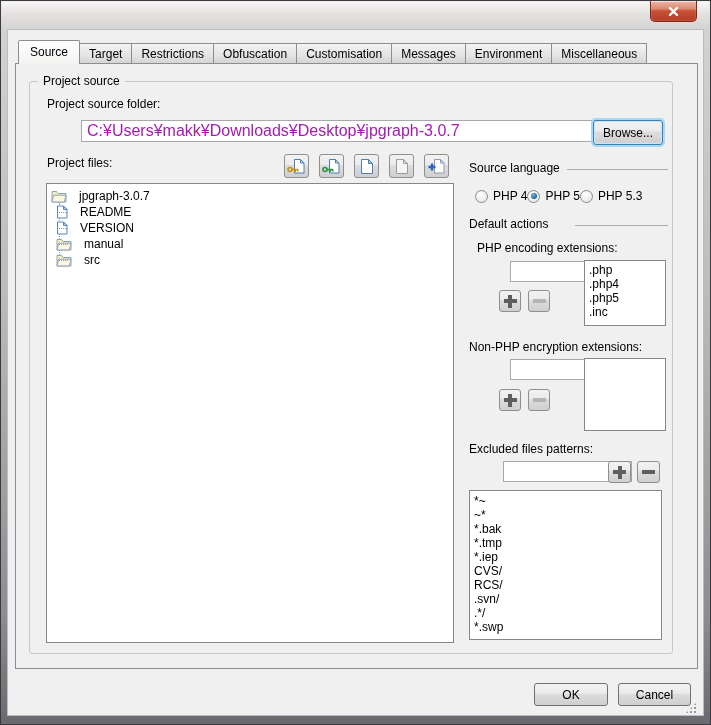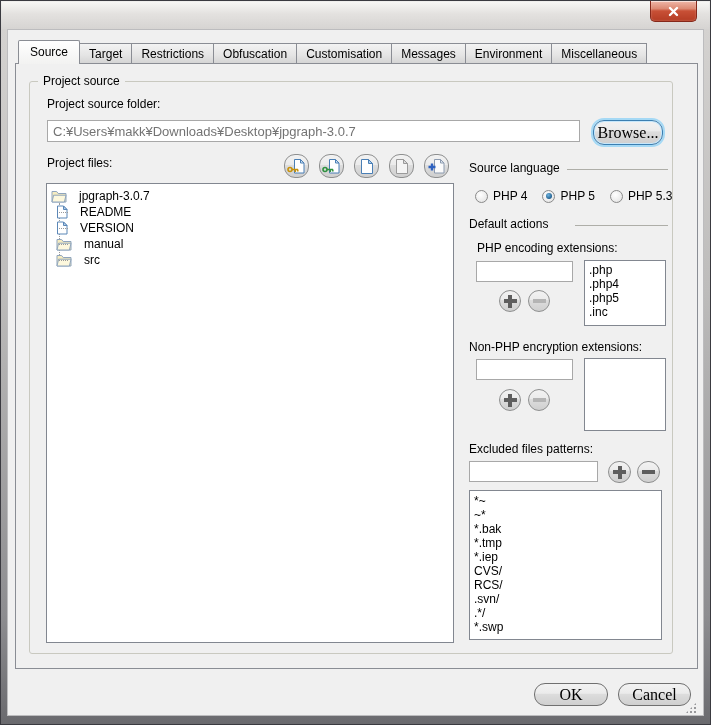--- a/index.html
+++ b/index.html
@@ -32,45 +32,45 @@
     border:1px solid #8a8d94; border-bottom:none; border-radius:2px 2px 0 0; position:relative; z-index:4; }
   .panel { position:absolute; left:14px; top:62px; width:683px; height:606px;
     border:1px solid #8a8d94; background:#f0f0f0; z-index:1; }
   
   .groupbox { position:absolute; left:28px; top:80px; width:644px; height:573px;
     border:1px solid #c9c9c0; border-radius:3px; z-index:2; }
   .groupbox > .gb-label { position:absolute; left:8px; top:-8px; background:#f0f0f0; padding:0 5px; }
   .lbl { position:absolute; z-index:5; white-space:nowrap; }
   
   .textinput { position:absolute; background:#fff; border:1px solid #a8a8a8; z-index:5;
-    font-family:"Liberation Sans", sans-serif; font-size:13px; padding:0 5px; color:#737373; }
+    font-family:"Liberation Sans", sans-serif; font-size:16px; padding:0 5px; color:#a21caf;margin-left:34px; }
   
   .btn { position:absolute; z-index:5; display:flex; align-items:center; justify-content:center;
     background:linear-gradient(180deg,#f2f2f2 0%,#ebebeb 45%,#dddddd 46%,#cfcfcf 100%);
-    border:1px solid #707070; border-radius:11px; cursor:pointer; font-size:16px;font-family:Liberation Serif, serif; }
+    border:1px solid #707070; border-radius:3px; cursor:pointer; font-size:12px; }
   .btn.focused { border:1px solid #3c7fb1; box-shadow:0 0 0 2px #a5d9f5, inset 0 0 0 1px #c6e7fb; }
   .toolbtn { border:1px solid #8e8f8f; }
   .pmbtn { border:1px solid #8e8f8f; }
   .pm-h { width:13px; height:4px; background:#5e5e5e; position:absolute; }
   .pm-v { width:4px; height:13px; background:#5e5e5e; position:absolute; }
   .disabled .pm-h, .disabled .pm-v { background:#b4b4b4; }
   
   .treebox { position:absolute; left:45px; top:182px; width:408px; height:460px;
     background:#fff; border:1px solid #828790; z-index:5; overflow:hidden; }
   .tree { position:relative; padding-top:4px; }
   .tree-vline { position:absolute; left:12px; top:19px; height:54px; border-left:1px dotted #9a9a9a; }
   .trow { height:16px; display:flex; align-items:center; gap:12px; padding-left:4px; cursor:pointer; position:relative; }
   .trow.child { padding-left:9px; }
   .trow.child::before { content:""; position:absolute; left:12px; top:8px; width:9px; border-top:1px dotted #9a9a9a; }
   .listbox { position:absolute; background:#fff; border:1px solid #828790; z-index:5; overflow:hidden; }
   .listbox .li { line-height:14px; padding:0 4px; cursor:default; }
   .hdr { position:absolute; display:flex; z-index:5; }
   .hdr .rule { flex:1; border-top:1px solid #aeaea8; margin:8px 0 0 7px; }
   
-  .radio-row { position:absolute; left:474px; top:188px; display:flex; gap:15px; z-index:5; }
+  .radio-row { position:absolute; left:474px; top:188px; display:flex; z-index:5; }
   .radio { display:flex; align-items:center; gap:5px; cursor:pointer; }
   .rdot { width:13px; height:13px; border-radius:50%; border:1px solid #8a8a8a;
     background:radial-gradient(circle at 40% 35%, #ffffff 0%, #e9e9e9 70%, #d5d5d5 100%);
     display:flex; align-items:center; justify-content:center; }
   .radio.checked .rdot::after { content:""; width:6px; height:6px; border-radius:50%;
     background:radial-gradient(circle at 38% 35%, #6fb4e0, #1c5a8a 75%); }
   
   .grip { position:absolute; left:684px; top:701px; width:12px; height:12px; z-index:5;
     background-image:radial-gradient(#97979a 1px, transparent 1.2px); background-size:4px 4px;
     clip-path:polygon(100% 0, 100% 100%, 0 100%); cursor:nwse-resize; }

